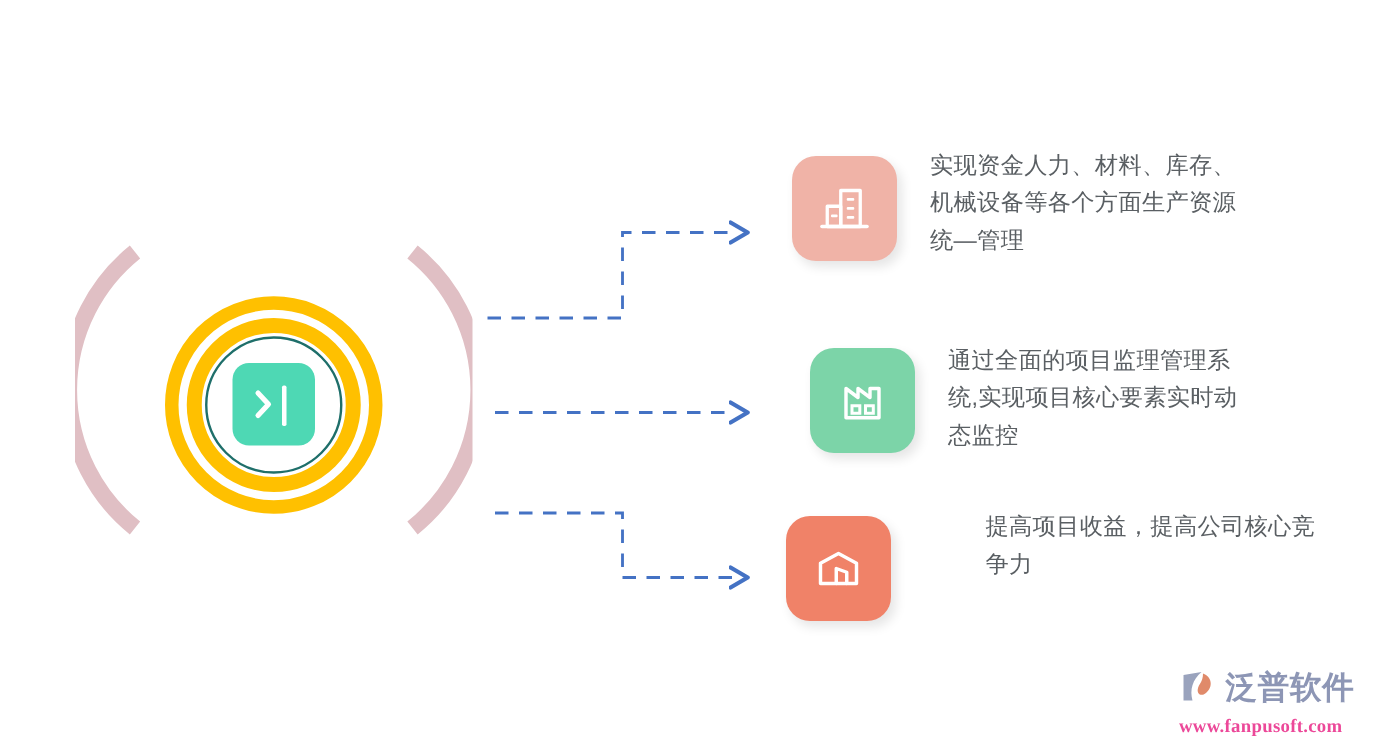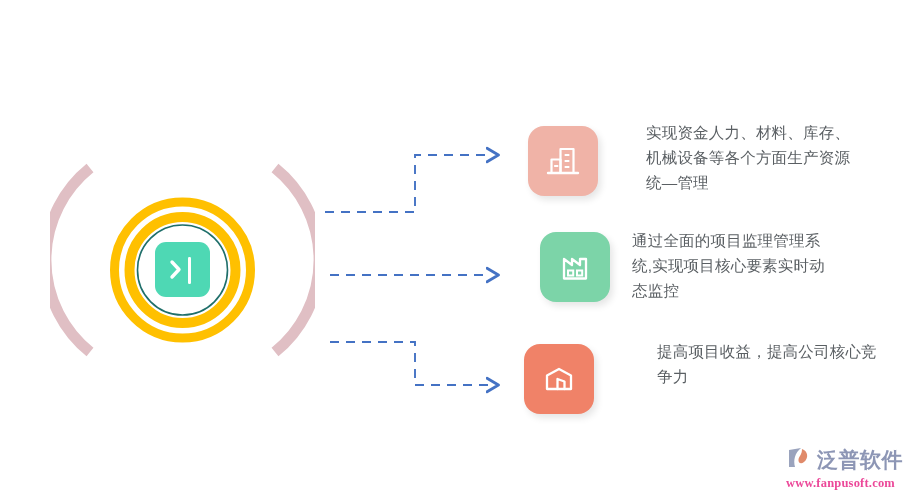--- a/index.html
+++ b/index.html
@@ -75,21 +75,21 @@
   .feature-text {
     margin-left: 22px;
     width: 240px;
     color: #5a5f63;
     font-size: 15.5px;
     line-height: 25px;
     letter-spacing: 0.2px;
     white-space: pre-line;
   }
 
-  #feature-0 { left: 528px; top: 126px; gap: 26px; }
+  #feature-0 { left: 528px; top: 104px; }
   #feature-0 .feature-text { margin-top: -6px; }
   #feature-1 { left: 540px; top: 232px; }
   #feature-1 .feature-text { margin-top: -4px; }
   #feature-2 { left: 524px; top: 344px; gap: 41px; }
   #feature-2 .feature-text { margin-top: -5px; }
 
   
   #watermark {
     position: absolute;
     left: 786px;
@@ -105,20 +105,21 @@
     align-items: center;
   }
   #watermark .wm-mark { flex: 0 0 auto; }
   #watermark .wm-name {
     margin-left: 4px;
     color: #8d96b5;
     font-size: 21px;
     font-weight: bold;
     line-height: 22px;
     letter-spacing: 0.5px;
+    font-family: Liberation Mono, monospace;
   }
   #watermark .wm-url {
     margin-top: 2px;
     color: #ec4899;
     font-size: 12.5px;
     font-family: "Liberation Serif", "DejaVu Serif", serif;
     font-weight: bold;
     letter-spacing: 0.2px;
   }
 </style>

